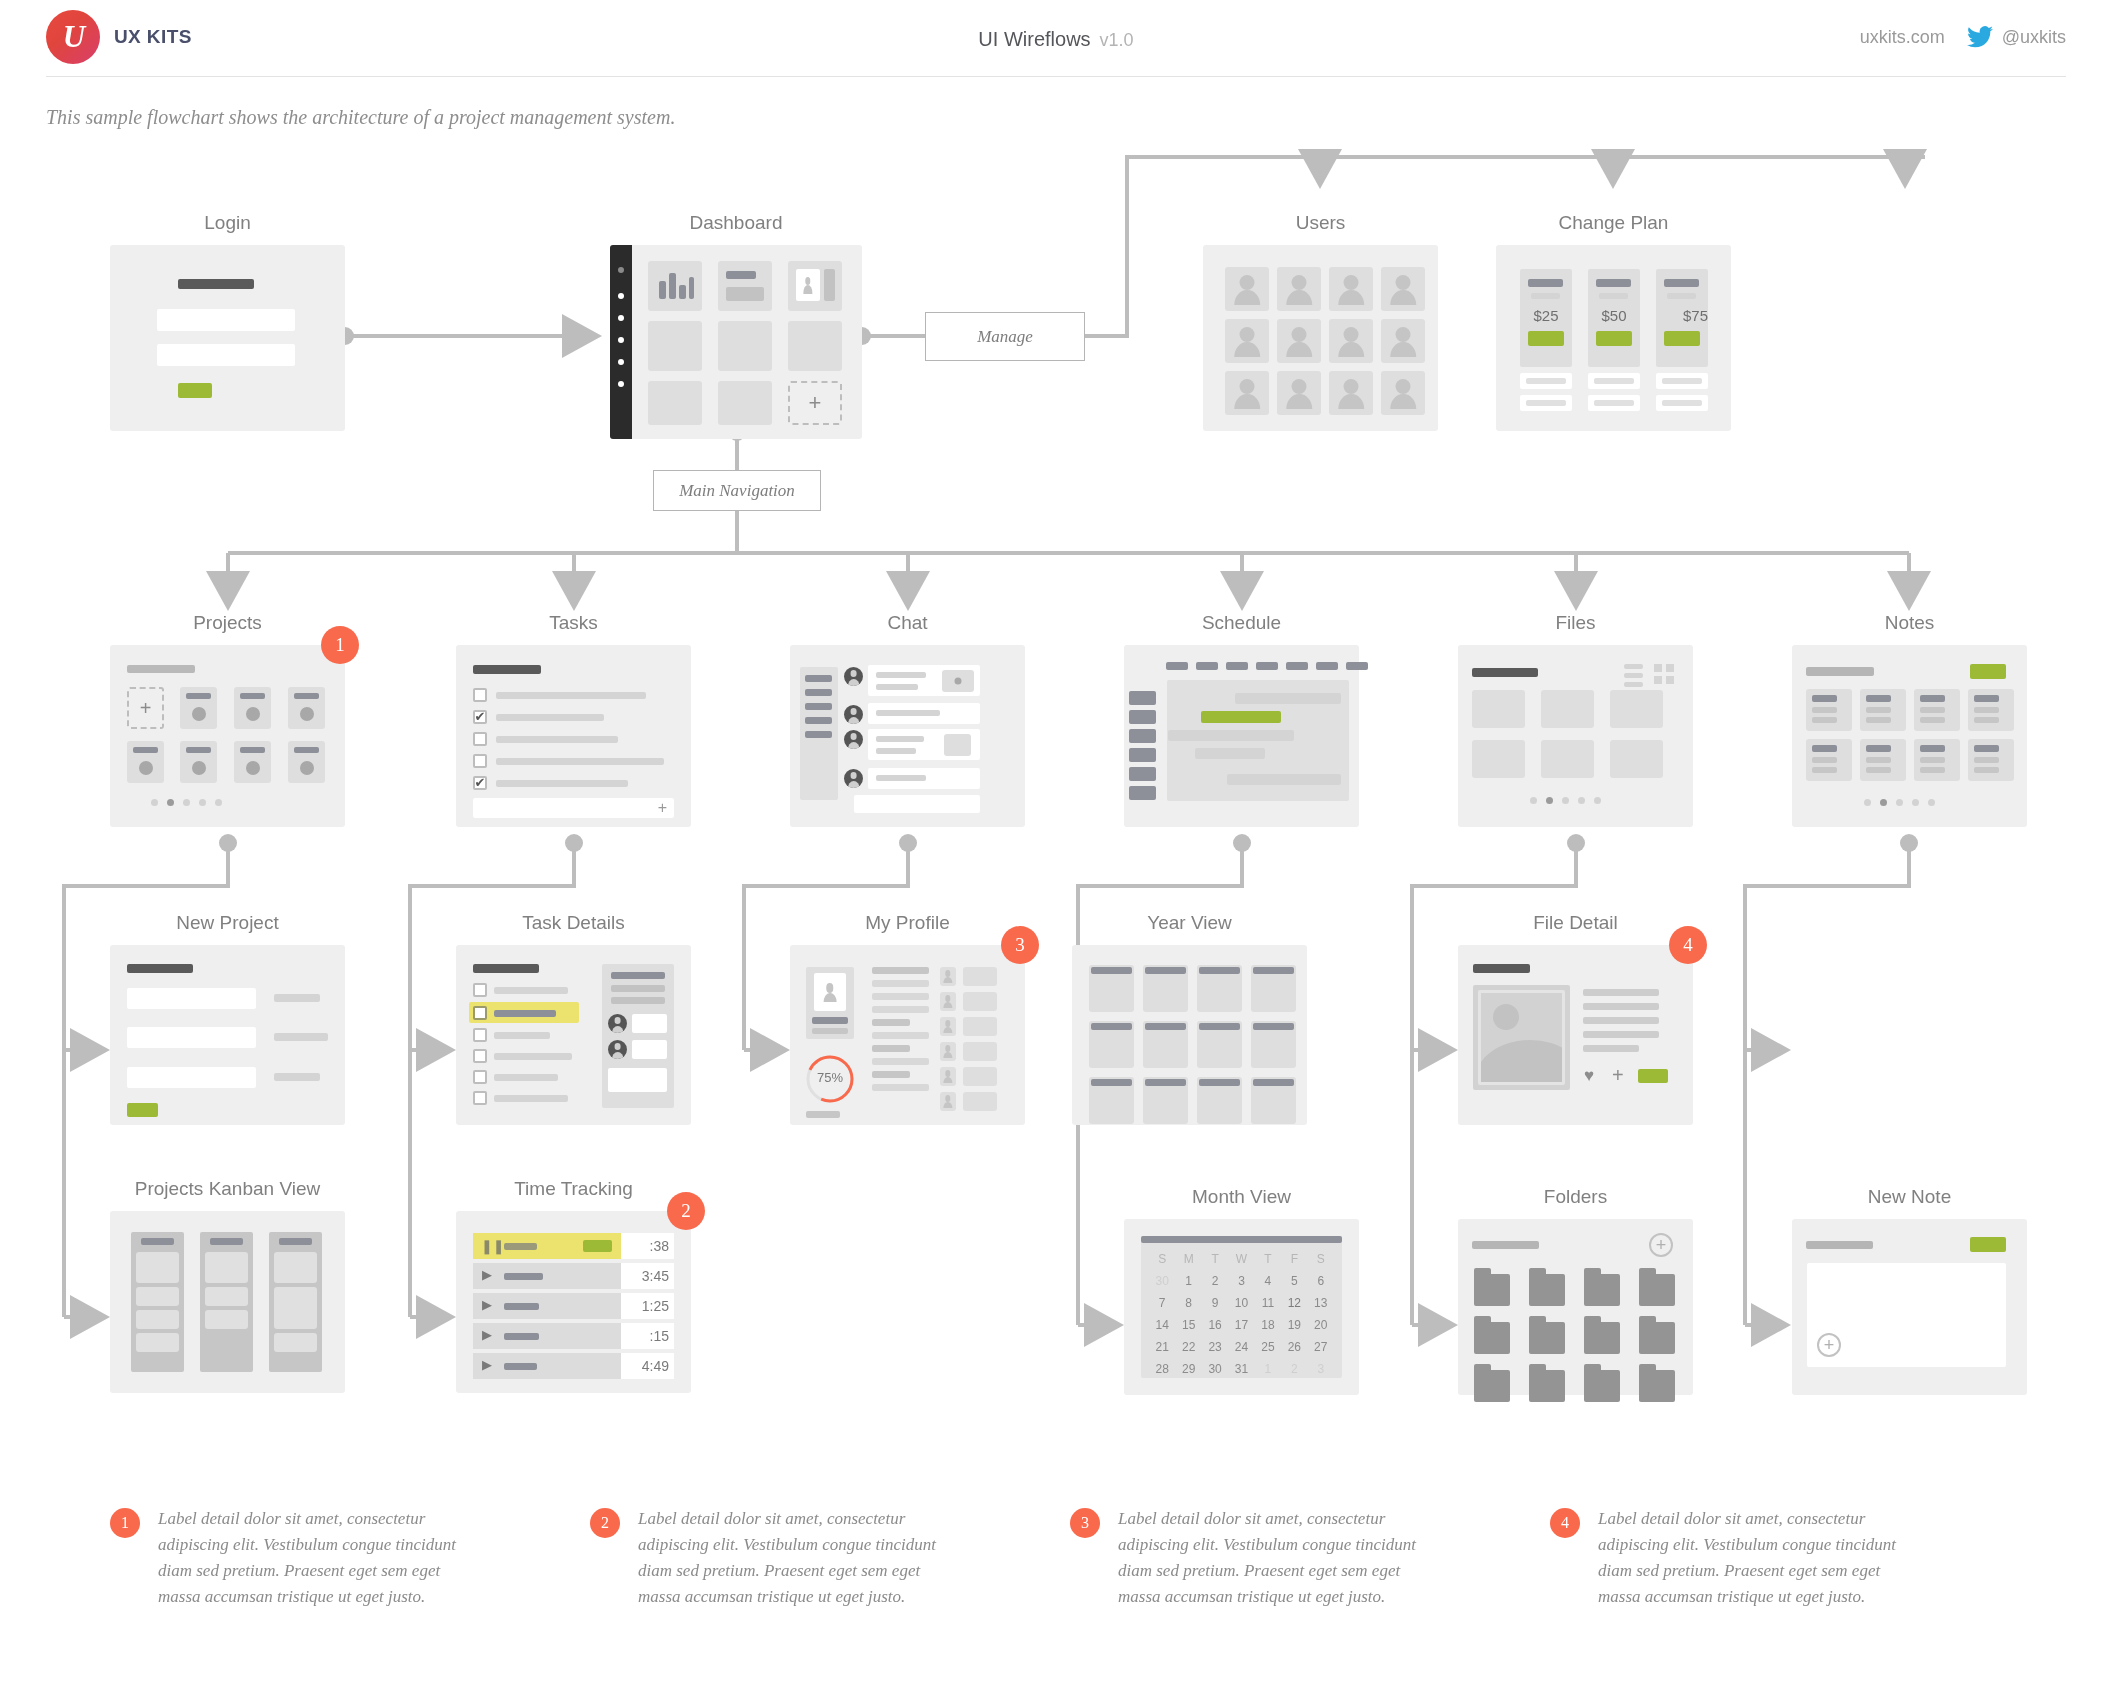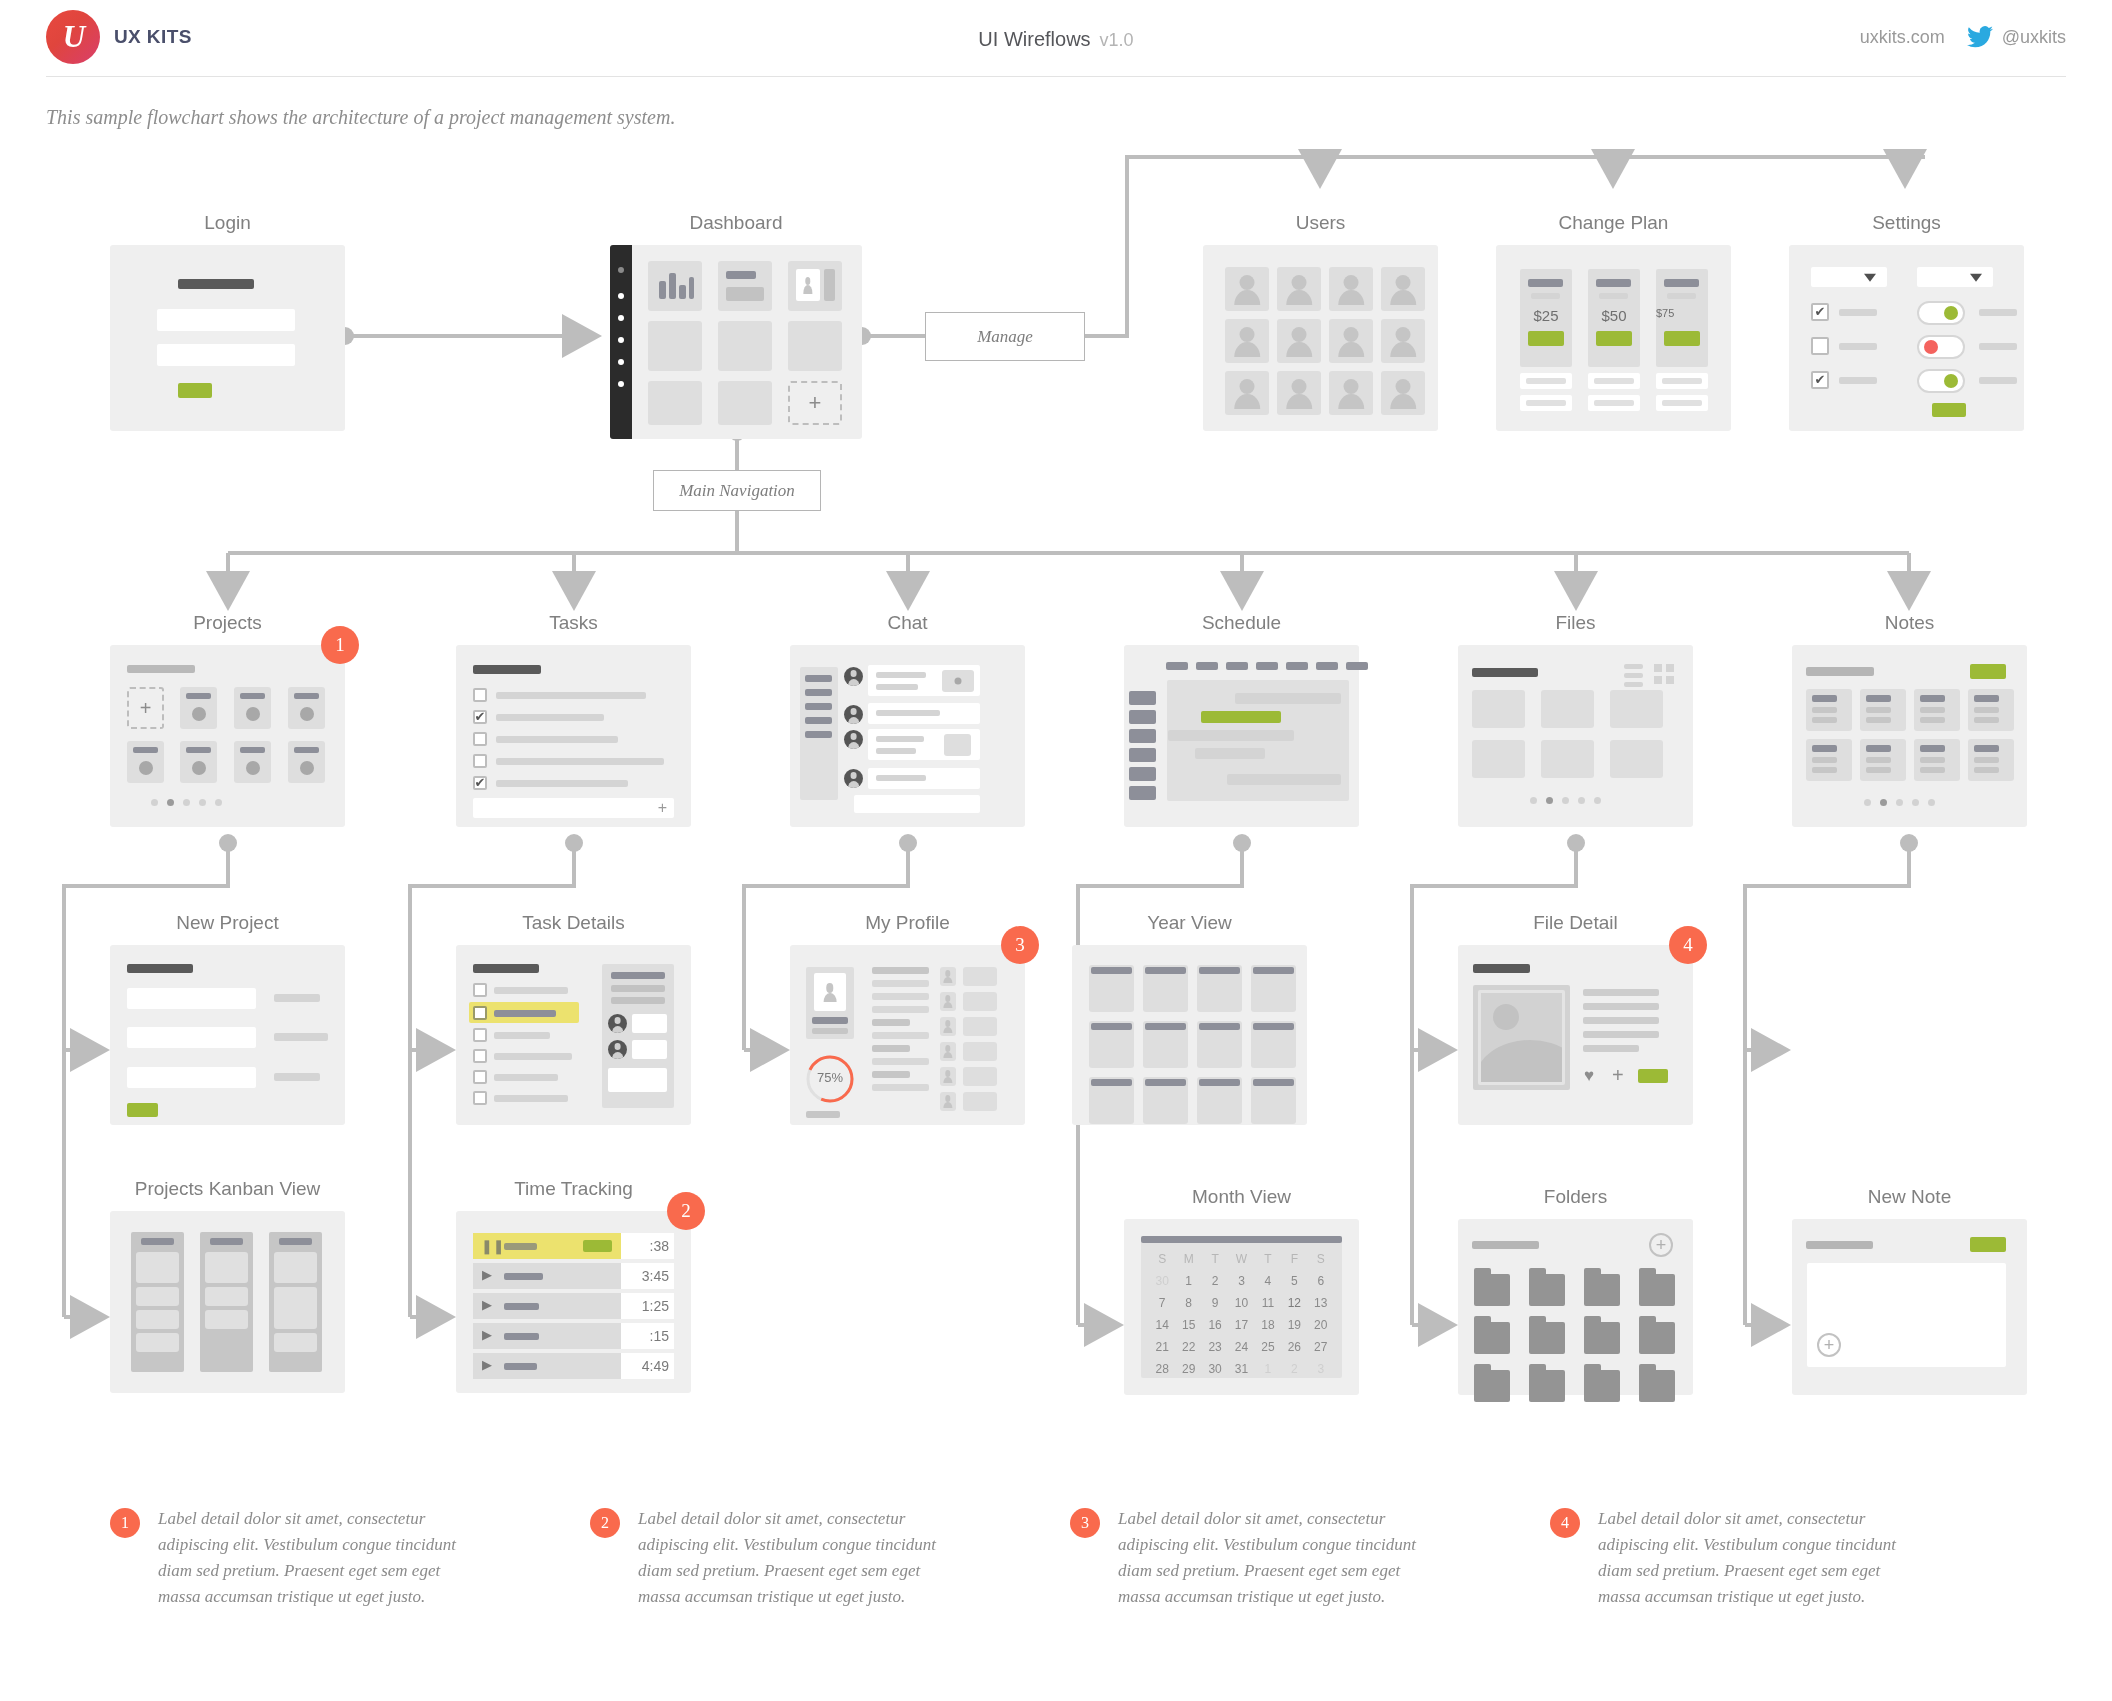--- a/index.html
+++ b/index.html
@@ -318,62 +318,32 @@
       <div class="white" style="position:absolute;left:92px;top:128px;width:52px;height:16px;">
           <div class="bar-lt" style="position:absolute;left:6px;top:5px;width:40px;height:6px;"></div>
         </div>
       <div class="white" style="position:absolute;left:92px;top:150px;width:52px;height:16px;">
           <div class="bar-lt" style="position:absolute;left:6px;top:5px;width:40px;height:6px;"></div>
         </div>
 
       <div style="position:absolute;left:160px;top:24px;width:52px;height:98px;background:#dedede;border-radius:2px;">
         <div class="bar-md" style="position:absolute;left:8px;top:10px;width:35px;height:8px;"></div>
         <div class="bar" style="position:absolute;left:11px;top:24px;width:29px;height:6px;"></div>
-        <div style="position:absolute;left:0;top:38px;width:52px;text-align:left;font-size:11px;color:#6f6f6f;">$75</div>
+        <div style="position:absolute;left:0;top:38px;width:52px;text-align:right;font-size:15px;color:#6f6f6f;">$75</div>
         <div class="green" style="position:absolute;left:8px;top:62px;width:36px;height:15px;"></div>
       </div>
       <div class="white" style="position:absolute;left:160px;top:128px;width:52px;height:16px;">
           <div class="bar-lt" style="position:absolute;left:6px;top:5px;width:40px;height:6px;"></div>
         </div>
       <div class="white" style="position:absolute;left:160px;top:150px;width:52px;height:16px;">
           <div class="bar-lt" style="position:absolute;left:6px;top:5px;width:40px;height:6px;"></div>
         </div>
     </div>
   </div>
 
-  <div class="node" style="left:1789px; top:212px; width:235px;">
-    <div class="node-label">Settings</div>
-    <div class="frame" style="width:235px; height:186px;">
-      <div class="select" style="position:absolute;left:22px;top:22px;width:76px;height:20px;"></div>
-      <div class="select" style="position:absolute;left:128px;top:22px;width:76px;height:20px;"></div>
-
-      <div class="chk on" style="position:absolute;left:22px;top:58px;width:18px;height:18px;"></div>
-      <div class="bar" style="position:absolute;left:50px;top:64px;width:38px;height:7px;"></div>
-      <div class="toggle on" style="position:absolute;left:128px;top:56px;">
-          <i class="knob"></i>
-        </div>
-      <div class="bar" style="position:absolute;left:190px;top:64px;width:38px;height:7px;"></div>
-
-      <div class="chk" style="position:absolute;left:22px;top:92px;width:18px;height:18px;"></div>
-      <div class="bar" style="position:absolute;left:50px;top:98px;width:38px;height:7px;"></div>
-      <div class="toggle off" style="position:absolute;left:128px;top:90px;">
-          <i class="knob"></i>
-        </div>
-      <div class="bar" style="position:absolute;left:190px;top:98px;width:38px;height:7px;"></div>
-
-      <div class="chk on" style="position:absolute;left:22px;top:126px;width:18px;height:18px;"></div>
-      <div class="bar" style="position:absolute;left:50px;top:132px;width:38px;height:7px;"></div>
-      <div class="toggle on" style="position:absolute;left:128px;top:124px;">
-          <i class="knob"></i>
-        </div>
-      <div class="bar" style="position:absolute;left:190px;top:132px;width:38px;height:7px;"></div>
-
-      <div class="green" style="position:absolute;left:143px;top:158px;width:34px;height:14px;"></div>
-    </div>
-  </div>
 
   <div class="node" style="left:110px; top:612px; width:235px;">
     <div class="node-label">Projects</div>
     <div class="frame" style="width:235px; height:182px;">
       <div class="badge" style="right:-14px; top:-19px;">
         <span>1</span>
       </div>
       <div class="bar" style="position:absolute;left:17px;top:20px;width:68px;height:8px;background:#b9b9b9;"></div>
       <div class="dashed" style="position:absolute;left:17px;top:42px;width:37px;height:42px;font-size:20px;">+</div>
       <div class="tile" style="position:absolute;left:70px;top:42px;width:37px;height:42px;">

